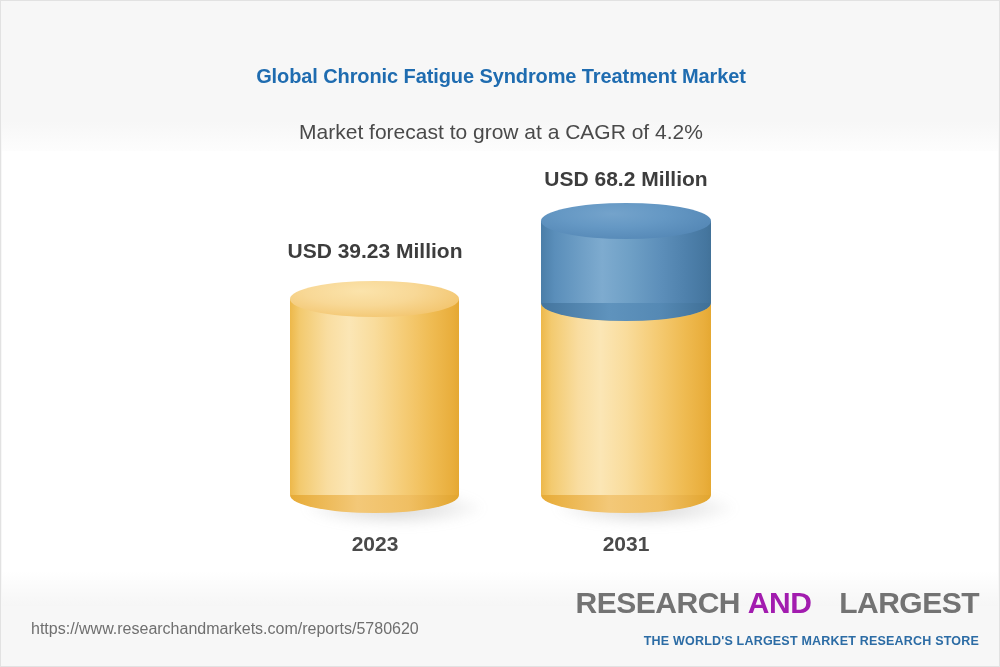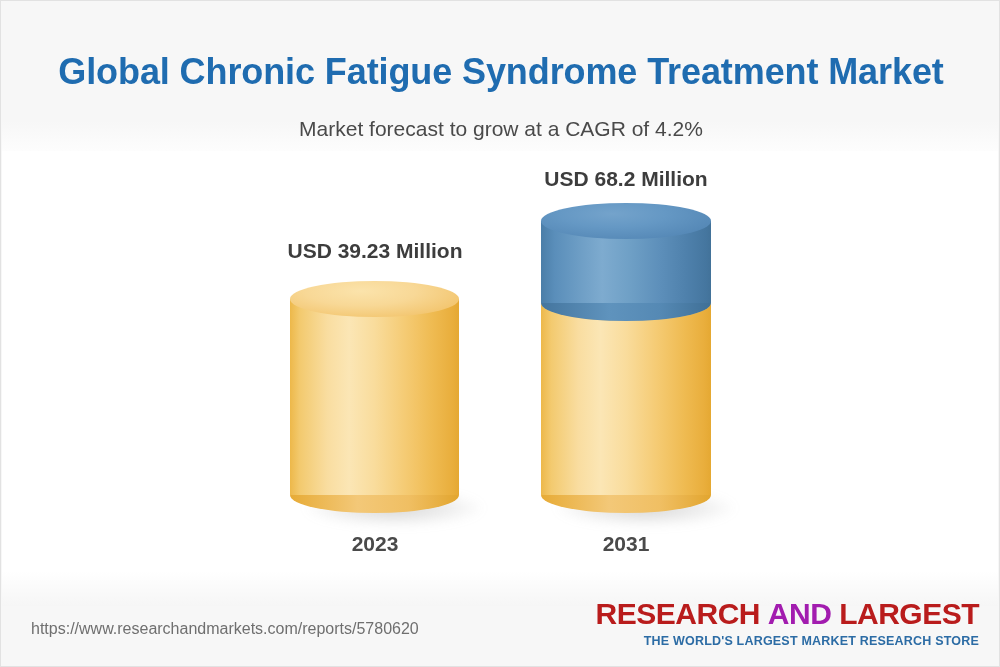--- a/index.html
+++ b/index.html
@@ -55,28 +55,28 @@
   .header {
     position: absolute;
     left: 0;
     top: 0;
     width: 1000px;
     text-align: center;
     z-index: 5;
   }
   .chart-title {
     margin: 0;
-    padding-top: 50px;
-    font-size: 36px;
+    padding-top: 64px;
+    font-size: 20px;
     font-weight: bold;
     color: #1f6cb0;
     letter-spacing: -0.1px;
   }
   .chart-subtitle {
-    margin: 8px;
+    margin: 16px;
     padding-top: 16px;
     font-size: 21px;
     font-weight: normal;
     color: #4a4a4a;
   }
 
   
   .plot {
     position: absolute;
     left: 0;
@@ -202,27 +202,28 @@
     text-align: right;
   }
   .logo-wordmark {
     font-size: 30px;
     font-weight: bold;
     letter-spacing: -0.5px;
     line-height: 1.0;
     white-space: nowrap;
   }
   .logo-research, .logo-markets {
-    color: #b91c1c;
+    color: #737373;
+    margin-left: 20px;
   }
   .logo-and {
     color: #a21caf;
   }
   .logo-tagline {
-    margin-top: 5px;
+    margin-top: 16px;
     font-size: 12.5px;
     font-weight: bold;
     color: #2c6ca5;
     letter-spacing: 0.2px;
     white-space: nowrap;
   }
 </style>
 </head>
 <body>
 

